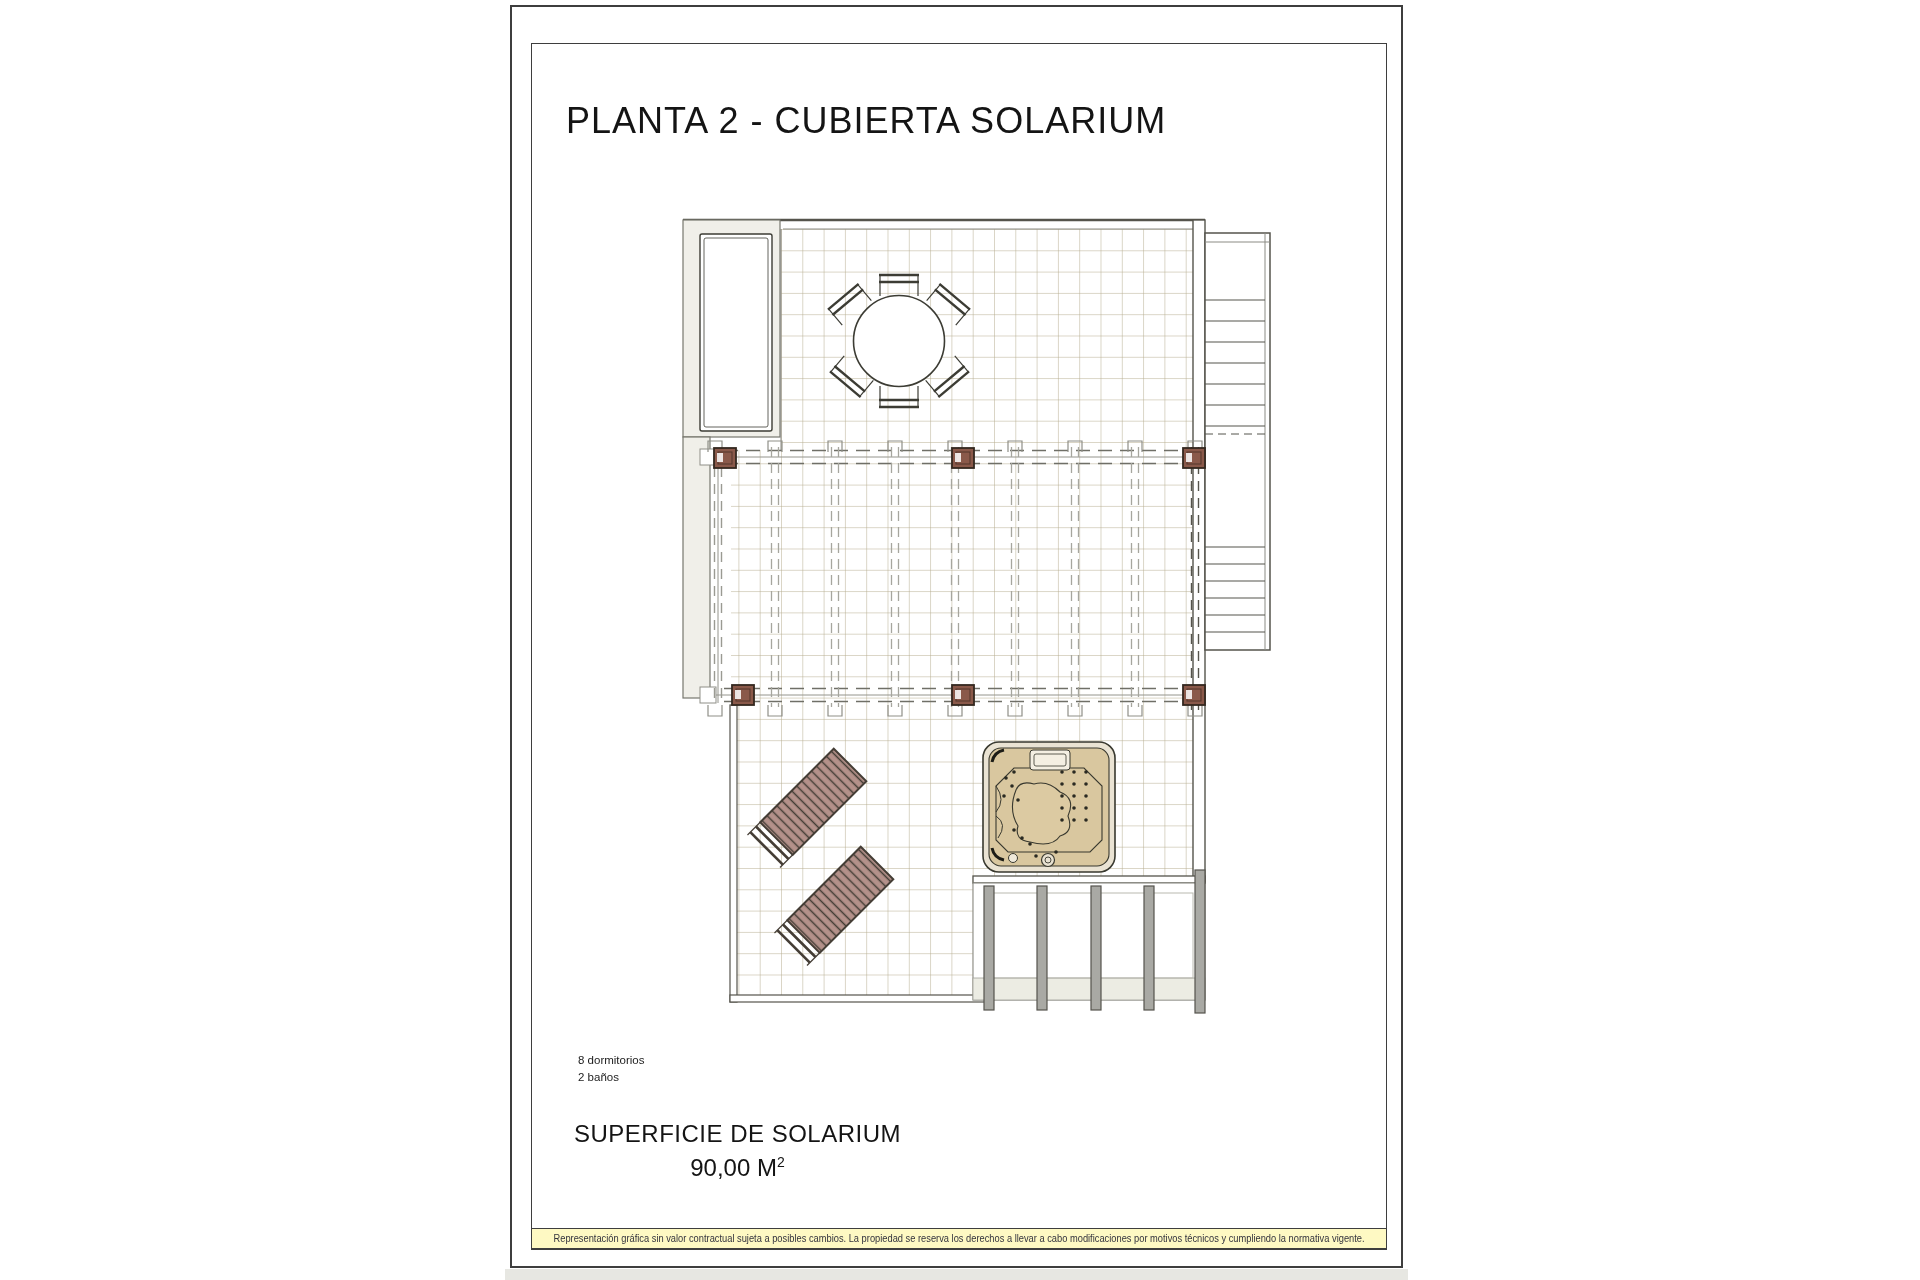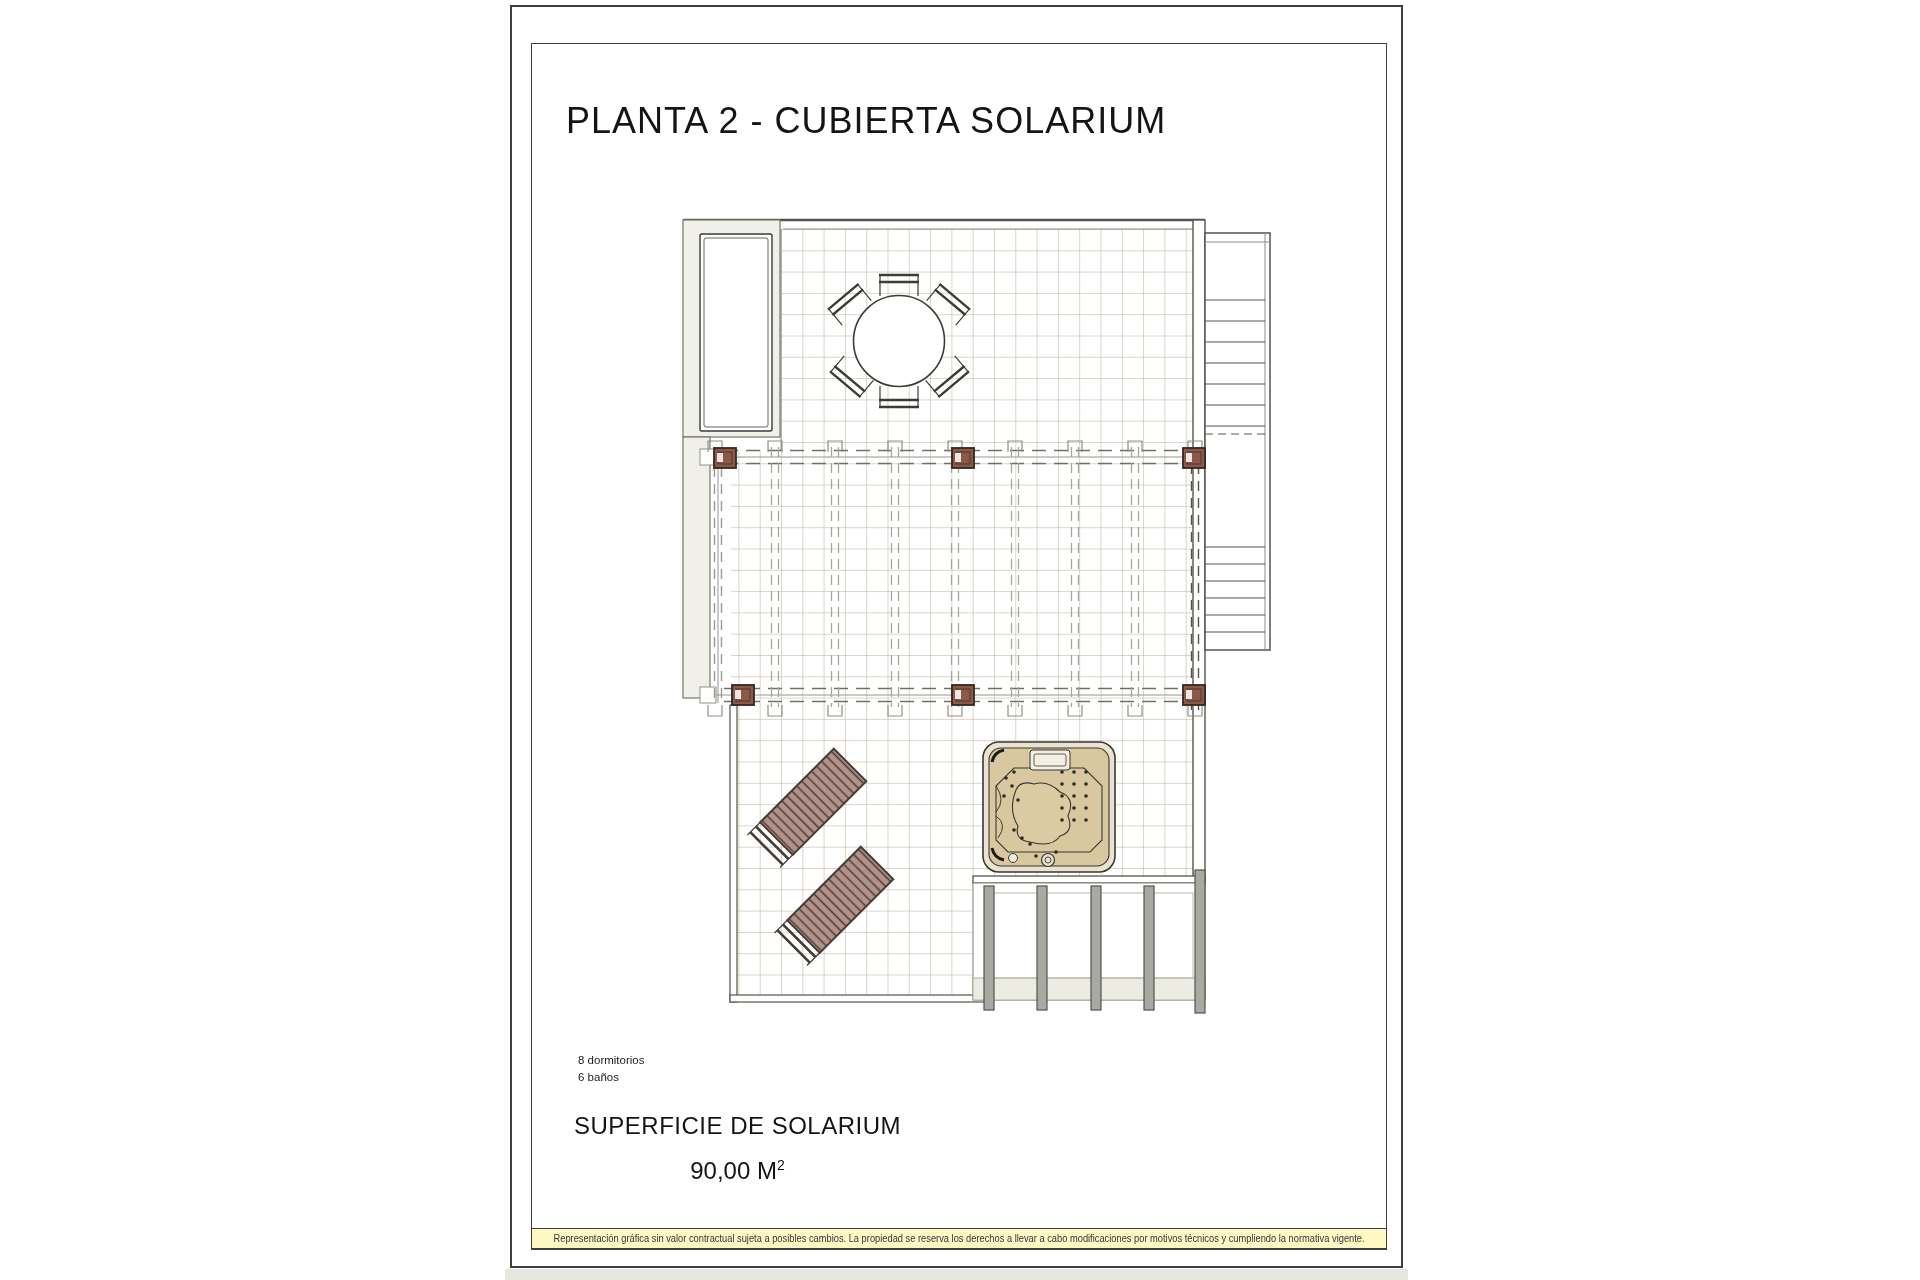--- a/index.html
+++ b/index.html
@@ -10,22 +10,22 @@
   .bottom-strip{position:absolute;left:505px;top:1269px;width:903px;height:11px;background:#e7e7e2;}
   .inner-border{position:absolute;left:531px;top:43px;width:856px;height:1207px;
     border:1.4px solid #3e3e3e;box-sizing:border-box;}
   .plan-svg{position:absolute;left:0;top:0;width:1920px;height:1280px;}
   .title{position:absolute;left:566px;top:100px;font-size:36px;letter-spacing:1px;
     color:var(--text,#141414);white-space:nowrap;font-weight:400;}
   .features{position:absolute;left:578px;top:1052px;font-size:11.5px;line-height:17px;
     color:#1c1c1c;}
   .surface{position:absolute;left:565px;top:1112px;width:345px;text-align:center;
     color:var(--text,#141414);}
-  .surface .s1{font-size:24px;letter-spacing:0.5px;}
-  .surface .s2{font-size:24px;margin-top:17px;}
+  .surface .s1{font-size:24px;letter-spacing:0.5px;margin-top:8px;}
+  .surface .s2{font-size:24px;margin-top:6px;}
   .surface sup{font-size:14px;}
   .disclaimer-box{position:absolute;left:531px;top:1228px;width:856px;height:21px;
     border:1.2px solid #3e3e3e;box-sizing:border-box;background:#fef9c3;
     display:flex;align-items:center;justify-content:center;overflow:hidden;}
   .disclaimer-box span{font-size:10px;color:#33333d;white-space:nowrap;
     transform:scaleX(0.93);transform-origin:center;}
 </style>
 </head>
 <body>
 
@@ -248,21 +248,21 @@
     <g>
       <use href="#lounger" transform="translate(809,806) rotate(45)"></use>
       <use href="#lounger" transform="translate(836,904) rotate(45)"></use>
     </g>
   </svg>
 
   <div class="title">PLANTA 2 - CUBIERTA SOLARIUM</div>
 
   <div class="features">
     <div>8 dormitorios</div>
-    <div>6 baños</div>
+    <div>2 baños</div>
   </div>
 
   <div class="surface">
     <div class="s1">SUPERFICIE DE SOLARIUM</div>
     <div class="s2"><span>90,00 M</span><sup>2</sup></div>
   </div>
 
   <div class="disclaimer-box">
     <span>Representación gráfica sin valor contractual sujeta a posibles cambios. La propiedad se reserva los derechos a llevar a cabo modificaciones por motivos técnicos y cumpliendo la normativa vigente.</span>
   </div>

